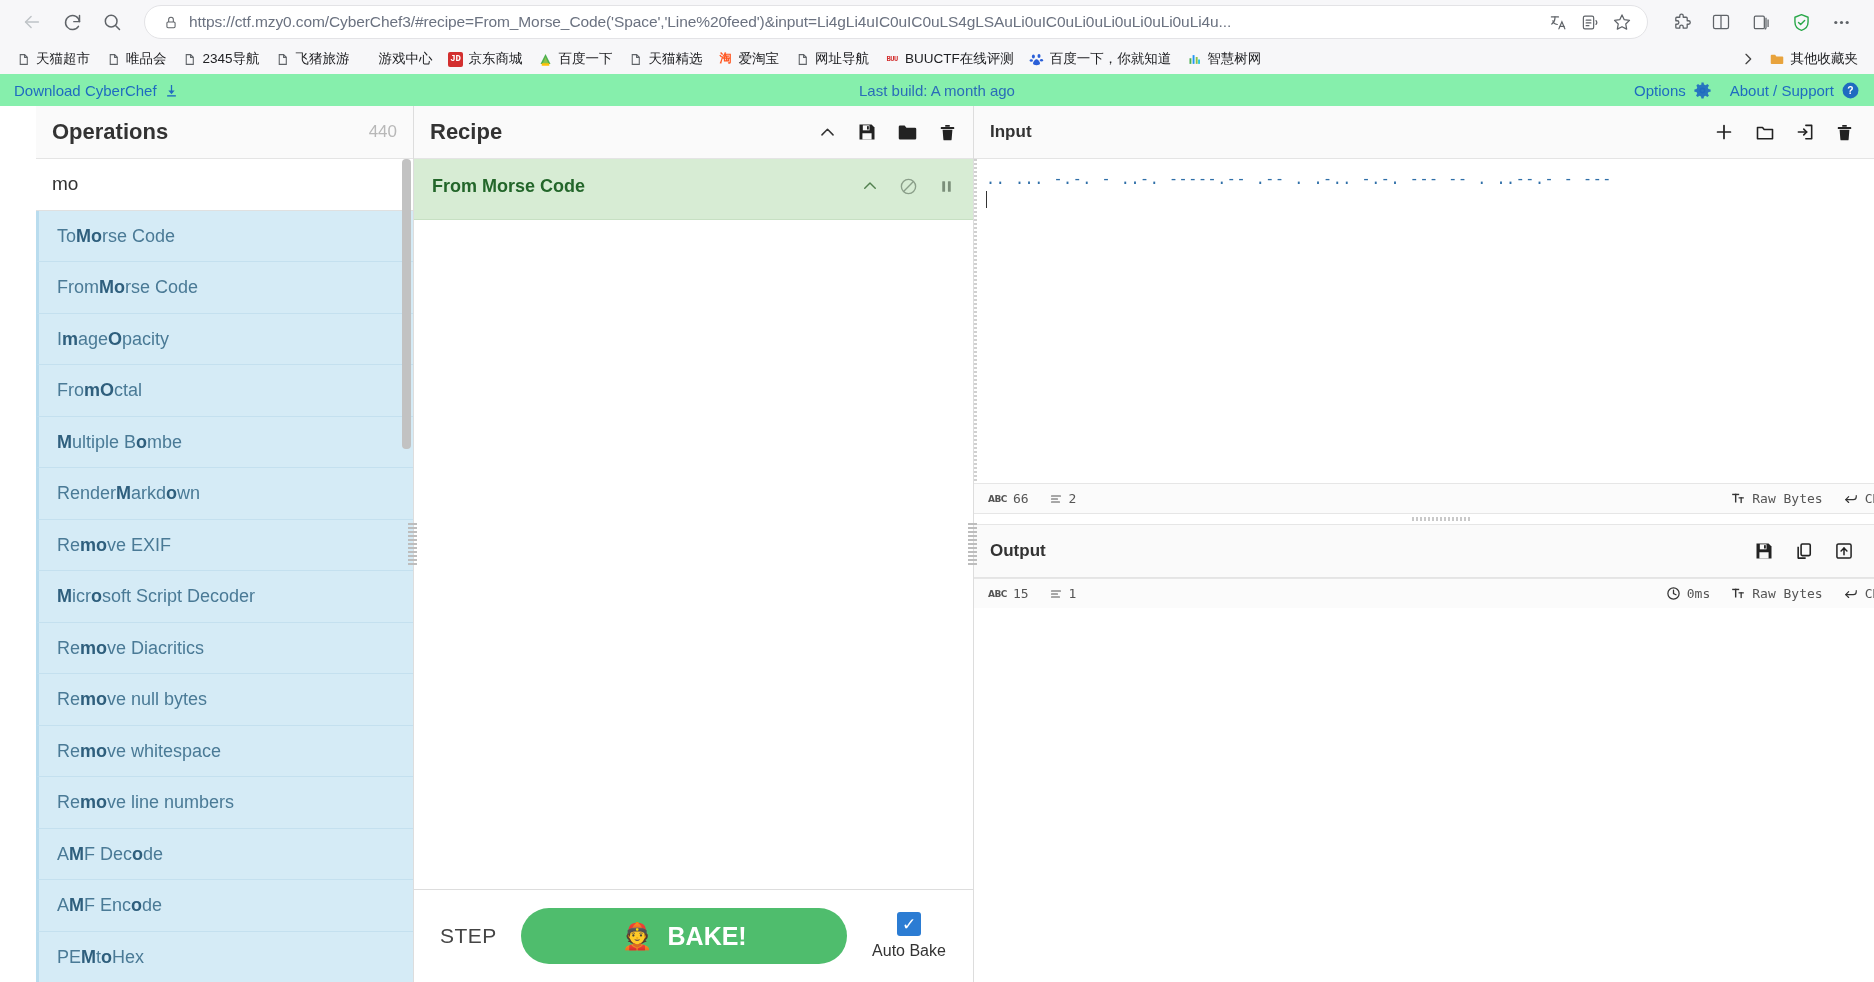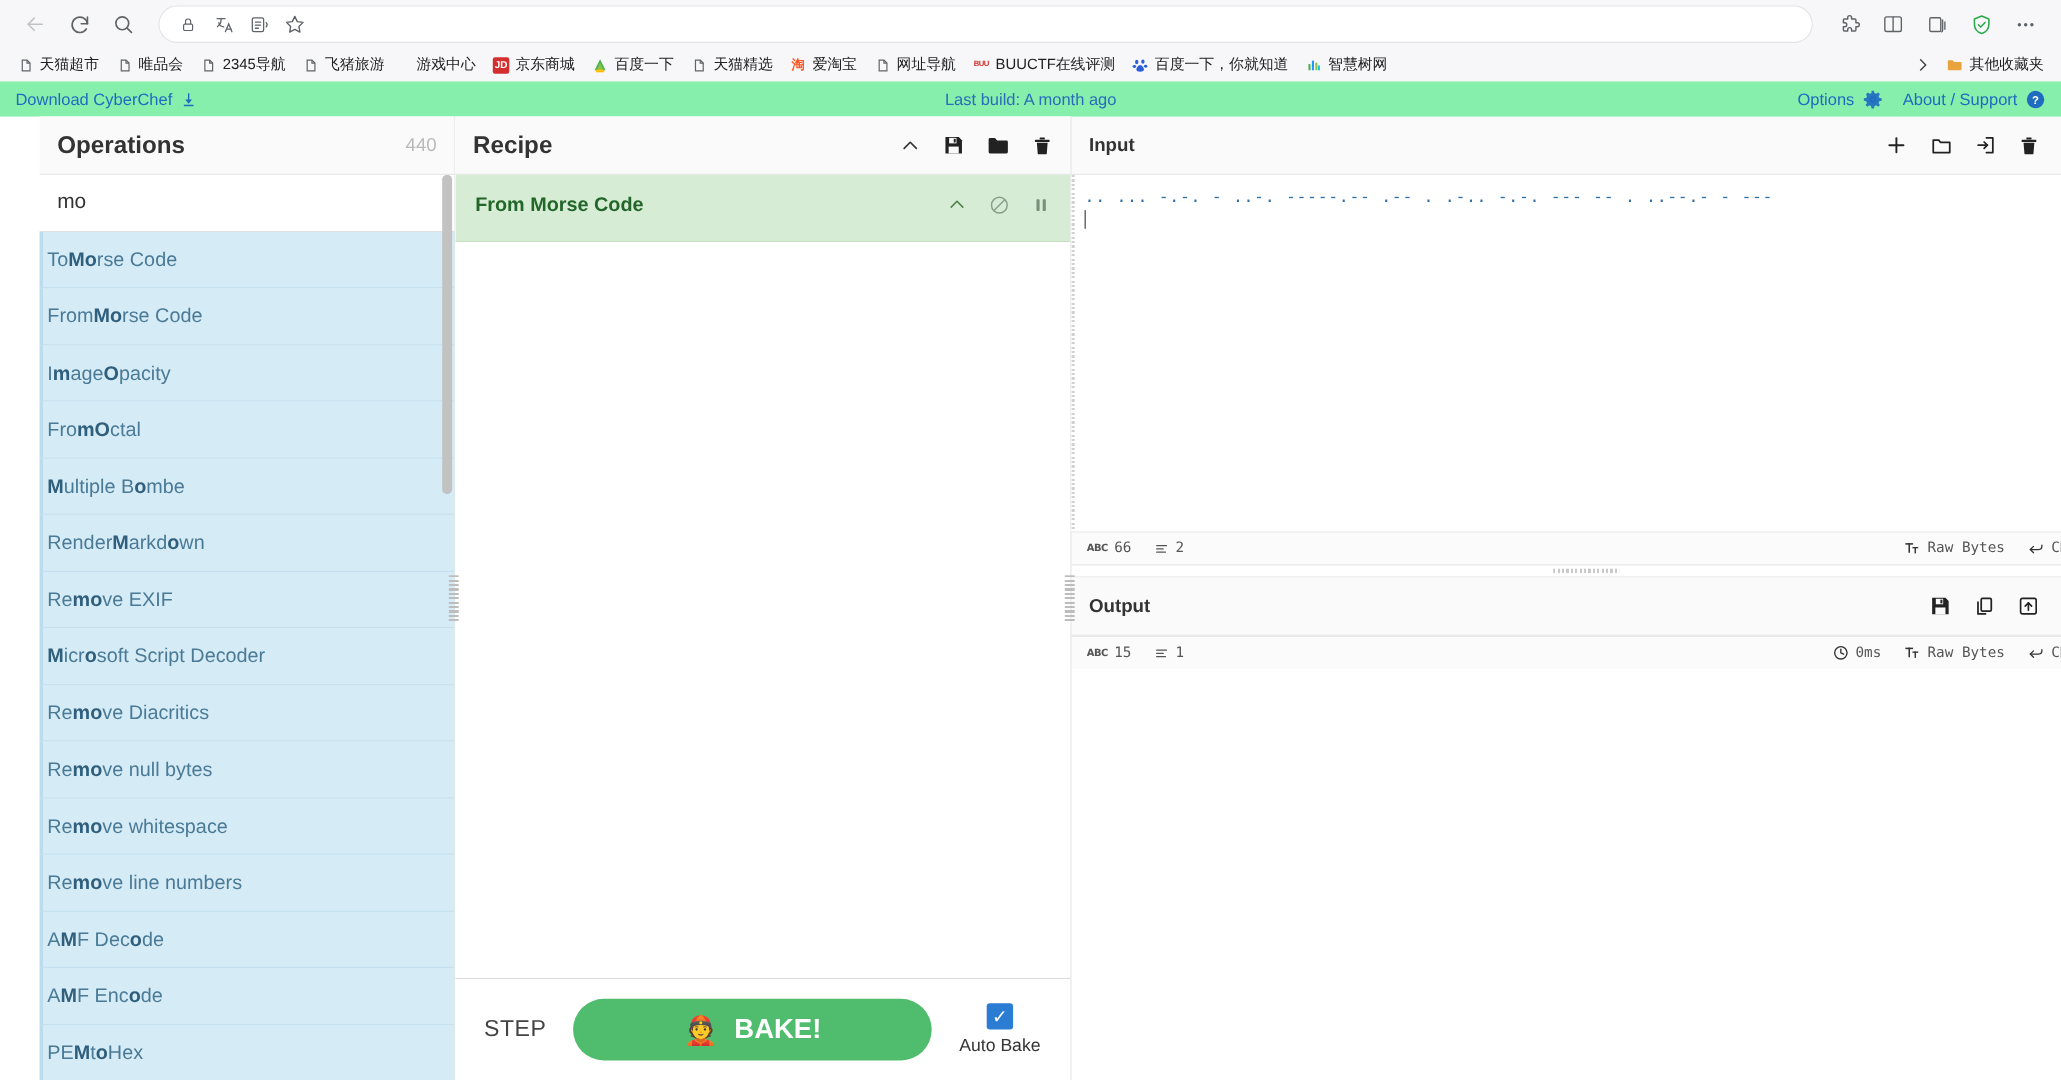--- a/index.html
+++ b/index.html
@@ -91,20 +91,21 @@
     padding: 3px 7px;
     border-radius: 4px;
     white-space: nowrap;
     flex: 0 0 auto;
   }
   .bm-ico {
     width: 16px; height: 16px;
     display: flex; align-items: center; justify-content: center;
     flex: 0 0 auto;
     font-size: 10px;
+    font-family: Liberation Mono, monospace;
   }
   .bm-label { line-height: 16px; }
   .bm-spacer { flex: 1 1 auto; }
   .bm-overflow {
     width: 24px; display:flex; align-items:center; justify-content:center;
     color:#444; flex: 0 0 auto;
   }
   .bm-other {
     display:flex; align-items:center; gap:6px; padding: 3px 8px; flex: 0 0 auto;
   }
@@ -200,21 +201,21 @@
   }
   .ops-list {
     flex: 1 1 auto;
     overflow: hidden;
     background: #d5eaf5;
   }
   .op-item {
     height: 51.5px;
     display: flex;
     align-items: center;
-    padding: 0 4px;
+    padding: 0 18px;
     font-size: 18px;
     color: #4a7a96;
     background: #d5ebf6;
     border-bottom: 1px solid #c4e0ef;
     border-left: 3px solid #b9dcee;
   }
   .op-item b { color: #2f5f7d; font-weight: bold; }
   .ops-scrollbar {
     position: absolute;
     right: 2px;
@@ -506,20 +507,21 @@
         </svg>
     </div>
 
     <div class="url-bar">
       <span class="url-lock">
         <svg width="14" height="15" viewBox="0 0 24 24" fill="none" stroke="currentColor" stroke-width="1.8">
             <rect x="5" y="11" width="14" height="10" rx="2"></rect>
             <path d="M8 11V7a4 4 0 0 1 8 0v4"></path>
           </svg>
       </span>
+      <span class="url-text">https://ctf.mzy0.com/CyberChef3/#recipe=From_Morse_Code('Space','Line%20feed')&amp;input=Li4gLi4uIC0uIC0uLS4gLSAuLi0uIC0uLi0uLi0uLi0uLi0uLi4u...</span>
       <span class="url-right-icons">
         <span class="url-icon">
           <svg width="19" height="19" viewBox="0 0 24 24" fill="none" stroke="currentColor" stroke-width="1.5" stroke-linecap="round">
               <path d="M3 5h9"></path>
               <path d="M7.5 5v1.5c0 3-2 6-4 7.5"></path>
               <path d="M5 9.5c0 2.5 2.5 4.5 5.5 5"></path>
               <path d="M12.5 20l3.8-9 3.7 9"></path>
               <path d="M14 17h5"></path>
             </svg>
         </span>

